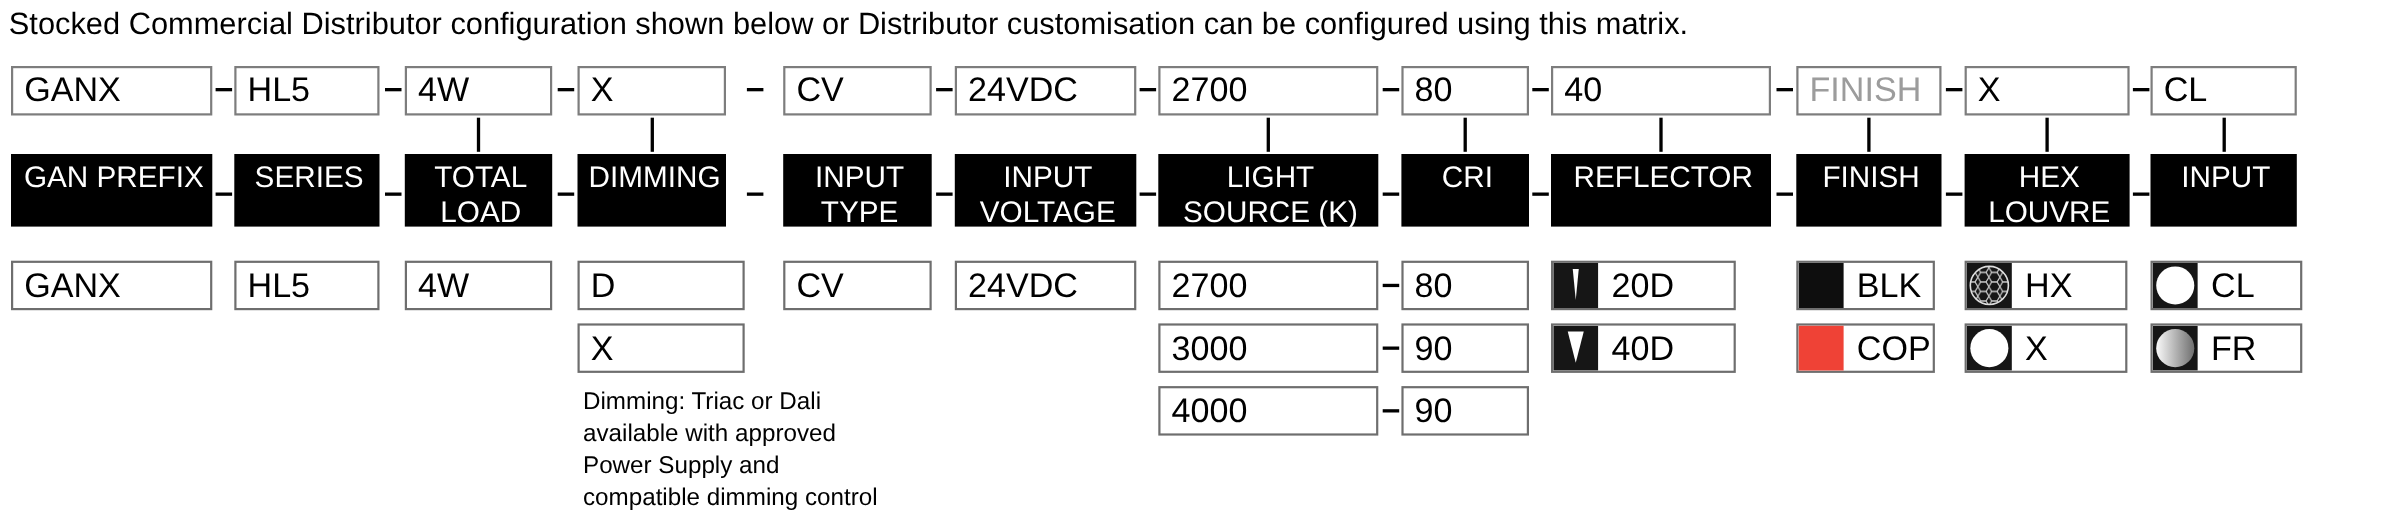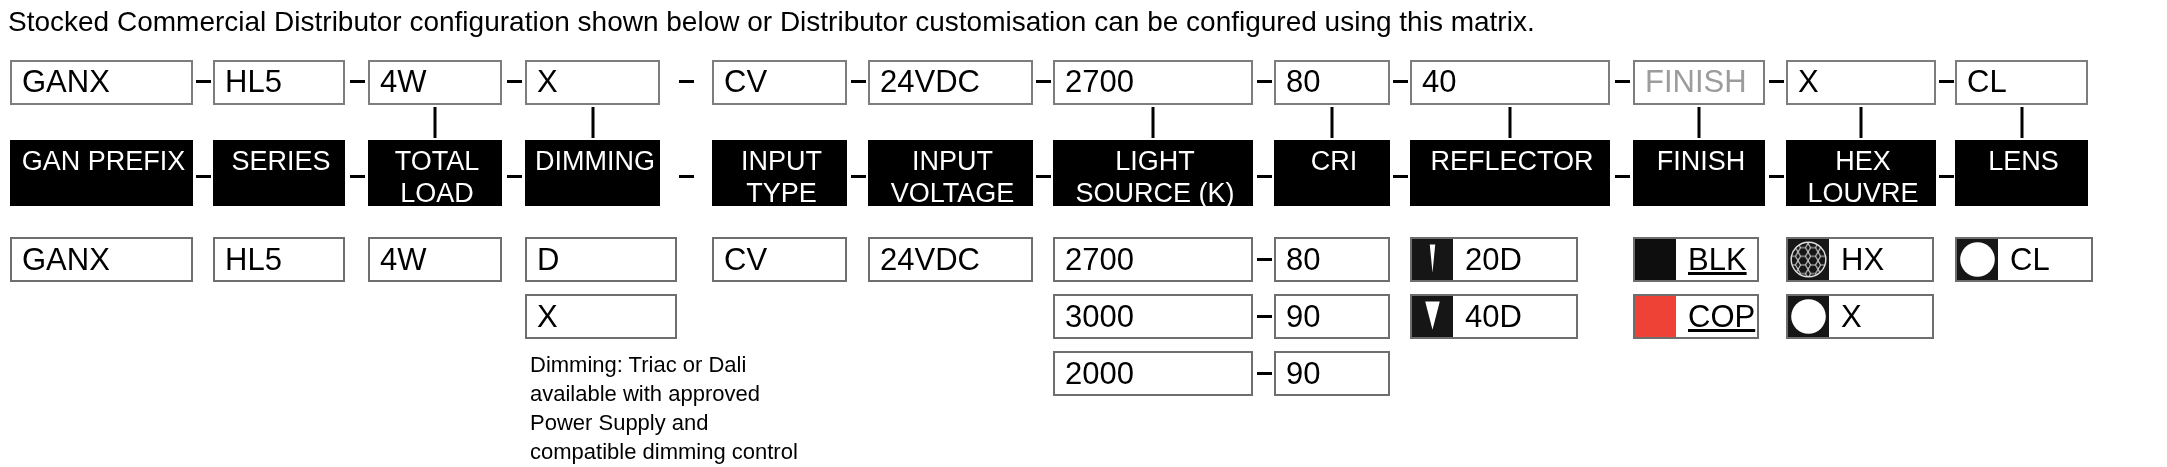--- a/index.html
+++ b/index.html
@@ -110,21 +110,21 @@
     <div class="tick"></div>
     <div class="header-box">LIGHT SOURCE (K)</div>
     <div class="options" style="width:200px;">
       <div class="opt">
           <span class="txt">2700</span>
         </div>
       <div class="opt">
           <span class="txt">3000</span>
         </div>
       <div class="opt">
-          <span class="txt">2000</span>
+          <span class="txt">4000</span>
         </div>
     </div>
   </div>
 
   <div class="col" style="left:1274px;width:116px;">
     <div class="code-box">80</div>
     <div class="tick"></div>
     <div class="header-box">CRI</div>
     <div class="options" style="width:116px;">
       <div class="opt">
@@ -158,21 +158,21 @@
           </svg>
         <span class="txt">40D</span>
       </div>
     </div>
   </div>
 
   <div class="col" style="left:1633px;width:132px;">
     <div class="code-box placeholder">FINISH</div>
     <div class="tick"></div>
     <div class="header-box">FINISH</div>
-    <div class="options" style="width:126px;text-decoration:underline;">
+    <div class="options" style="width:126px;">
       <div class="opt with-icon">
         <span class="swatch swatch-blk"></span>
         <span class="txt">BLK</span>
       </div>
       <div class="opt with-icon">
         <span class="swatch swatch-cop"></span>
         <span class="txt">COP</span>
       </div>
     </div>
   </div>
@@ -200,28 +200,41 @@
             <circle cx="22.5" cy="22.5" r="19" fill="#fff"></circle>
           </svg>
         <span class="txt">X</span>
       </div>
     </div>
   </div>
 
   <div class="col" style="left:1955px;width:133px;">
     <div class="code-box">CL</div>
     <div class="tick"></div>
-    <div class="header-box">LENS</div>
+    <div class="header-box">INPUT</div>
     <div class="options" style="width:138px;">
       <div class="opt with-icon">
         <svg class="icon-sq" viewBox="0 0 45 45">
             <rect width="45" height="45" fill="#161616"></rect>
             <circle cx="22.5" cy="22.5" r="19" fill="#fff"></circle>
           </svg>
         <span class="txt">CL</span>
+      </div>
+      <div class="opt with-icon">
+        <svg class="icon-sq" viewBox="0 0 45 45">
+          <rect width="45" height="45" fill="#161616"></rect>
+          <defs>
+              <linearGradient id="frg" x1="0" y1="0" x2="1" y2="0">
+                <stop offset="0" stop-color="#fafafa"></stop>
+                <stop offset="1" stop-color="#6f6f6f"></stop>
+              </linearGradient>
+            </defs>
+          <circle cx="22.5" cy="22.5" r="19" fill="url(#frg)"></circle>
+        </svg>
+        <span class="txt">FR</span>
       </div>
     </div>
   </div>
 
   <div class="dash" style="left:196px;top:80px;"></div>
   <div class="dash" style="left:350px;top:80px;"></div>
   <div class="dash" style="left:507px;top:80px;"></div>
   <div class="dash" style="left:679px;top:80px;"></div>
   <div class="dash" style="left:851px;top:80px;"></div>
   <div class="dash" style="left:1036px;top:80px;"></div>

